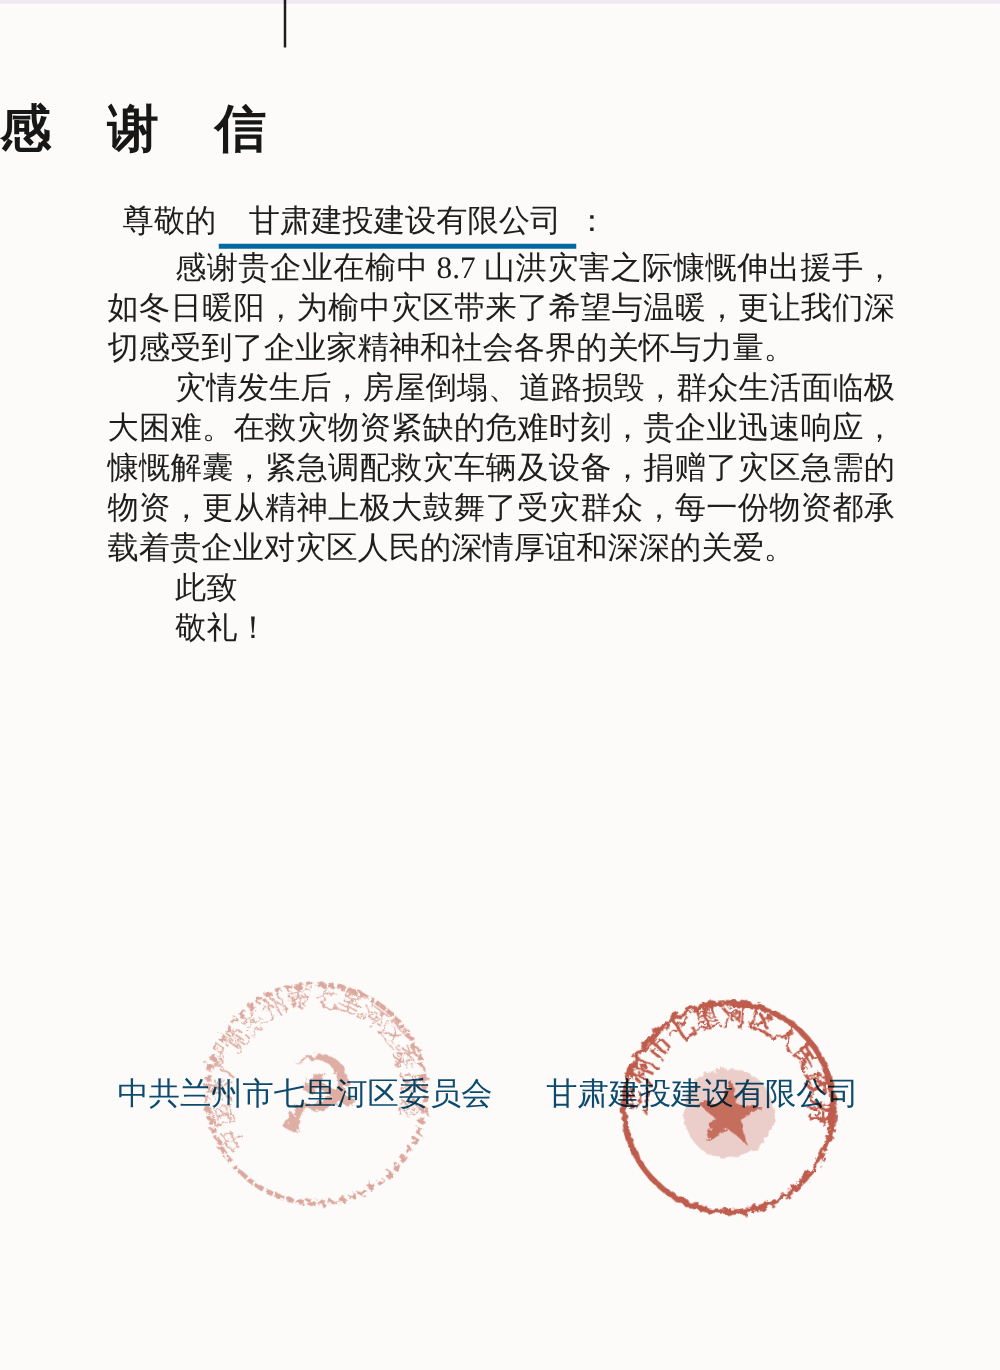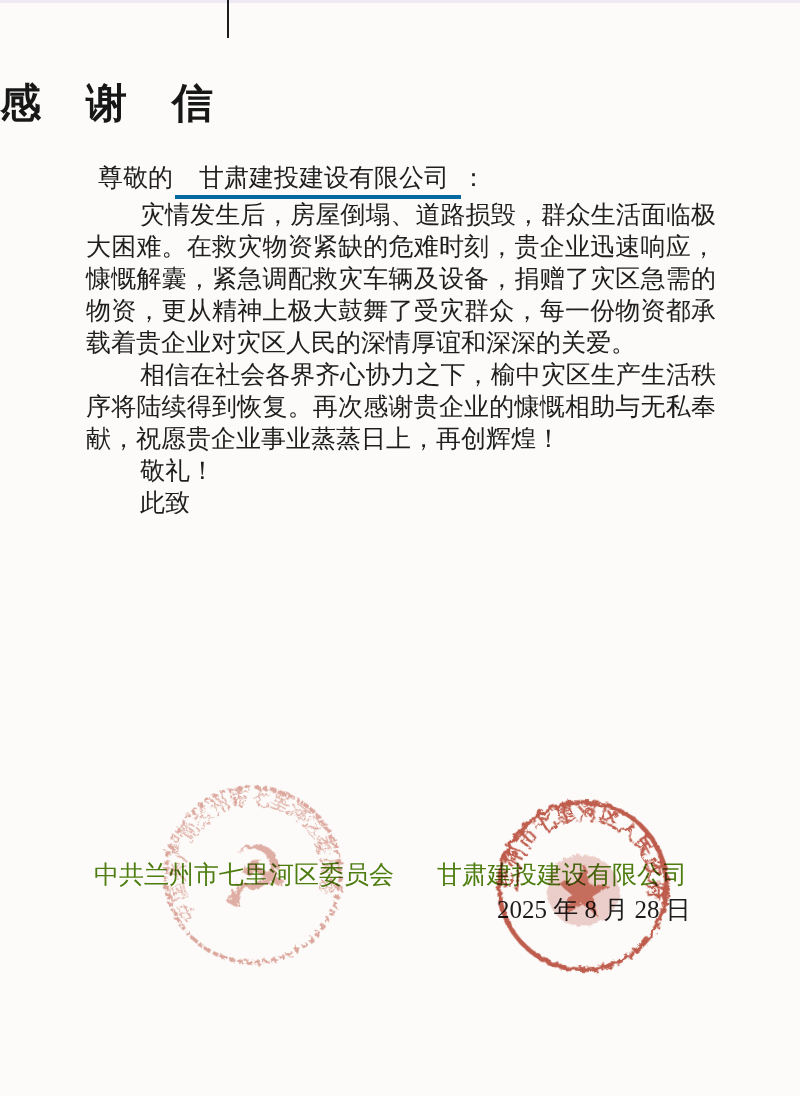--- a/index.html
+++ b/index.html
@@ -32,21 +32,21 @@
   }
   .body p{margin:0;}
   .indent{text-indent:54px;}
   .salutation{text-indent:12px;}
   .recipient{
     display:inline-block;
     border-bottom:4px solid #0369a1;
     padding:0 12px 1px 12px;
     margin-left:2px;
   }
-  .sign{position:absolute;font-size:25px;white-space:nowrap;color:#4d7c0f;}
+  .sign{position:absolute;font-size:25px;white-space:nowrap;color:#0c4a6e;}
   .sign-left{top:858px;left:94px;}
   .sign-right{top:858px;left:437px;}
   .date{position:absolute;top:893px;left:497px;font-size:25px;white-space:nowrap;color:#1c1c1c;}
   .stamp{
     position:absolute;
     mix-blend-mode:multiply;
     pointer-events:none;
   }
   .stamp-left{
     left:158px;top:780px;width:190px;height:190px;
@@ -64,29 +64,28 @@
 
 <div class="page">
 
   <div class="scan-strip"></div>
   <div class="scan-line"></div>
 
   <h1 class="title">感　谢　信</h1>
 
   <div class="body">
     <p class="salutation"><span>尊敬的</span><span class="recipient">甘肃建投建设有限公司</span><span>：</span></p>
+    <p class="indent">感谢贵企业在榆中 8.7 山洪灾害之际慷慨伸出援手，如冬日暖阳，为榆中灾区带来了希望与温暖，更让我们深切感受到了企业家精神和社会各界的关怀与力量。</p>
     <p class="indent">灾情发生后，房屋倒塌、道路损毁，群众生活面临极大困难。在救灾物资紧缺的危难时刻，贵企业迅速响应，慷慨解囊，紧急调配救灾车辆及设备，捐赠了灾区急需的物资，更从精神上极大鼓舞了受灾群众，每一份物资都承载着贵企业对灾区人民的深情厚谊和深深的关爱。</p>
-    <p class="indent">相信在社会各界齐心协力之下，榆中灾区生产生活秩序将陆续得到恢复。再次感谢贵企业的慷慨相助与无私奉献，祝愿贵企业事业蒸蒸日上，再创辉煌！</p>
+    <p class="indent">此致</p>
     <p class="indent">敬礼！</p>
-    <p class="indent">此致</p>
   </div>
 
   <div class="sign sign-left">中共兰州市七里河区委员会</div>
   <div class="sign sign-right">甘肃建投建设有限公司</div>
-  <div class="date">2025 年 8 月 28 日</div>
 
   <svg class="stamp stamp-left" viewBox="0 0 200 200" style="color: rgb(192, 90, 72);">
     <defs>
       <path id="arcL" d="M 33,131 A 74,74 0 1 1 167,131" fill="none"></path>
       <filter id="fL" x="-20%" y="-20%" width="140%" height="140%">
         <feTurbulence type="fractalNoise" baseFrequency="0.18" numOctaves="3" seed="11" result="n"></feTurbulence>
         <feDisplacementMap in="SourceGraphic" in2="n" scale="9"></feDisplacementMap>
       </filter>
     </defs>
     <g filter="url(#fL)">

